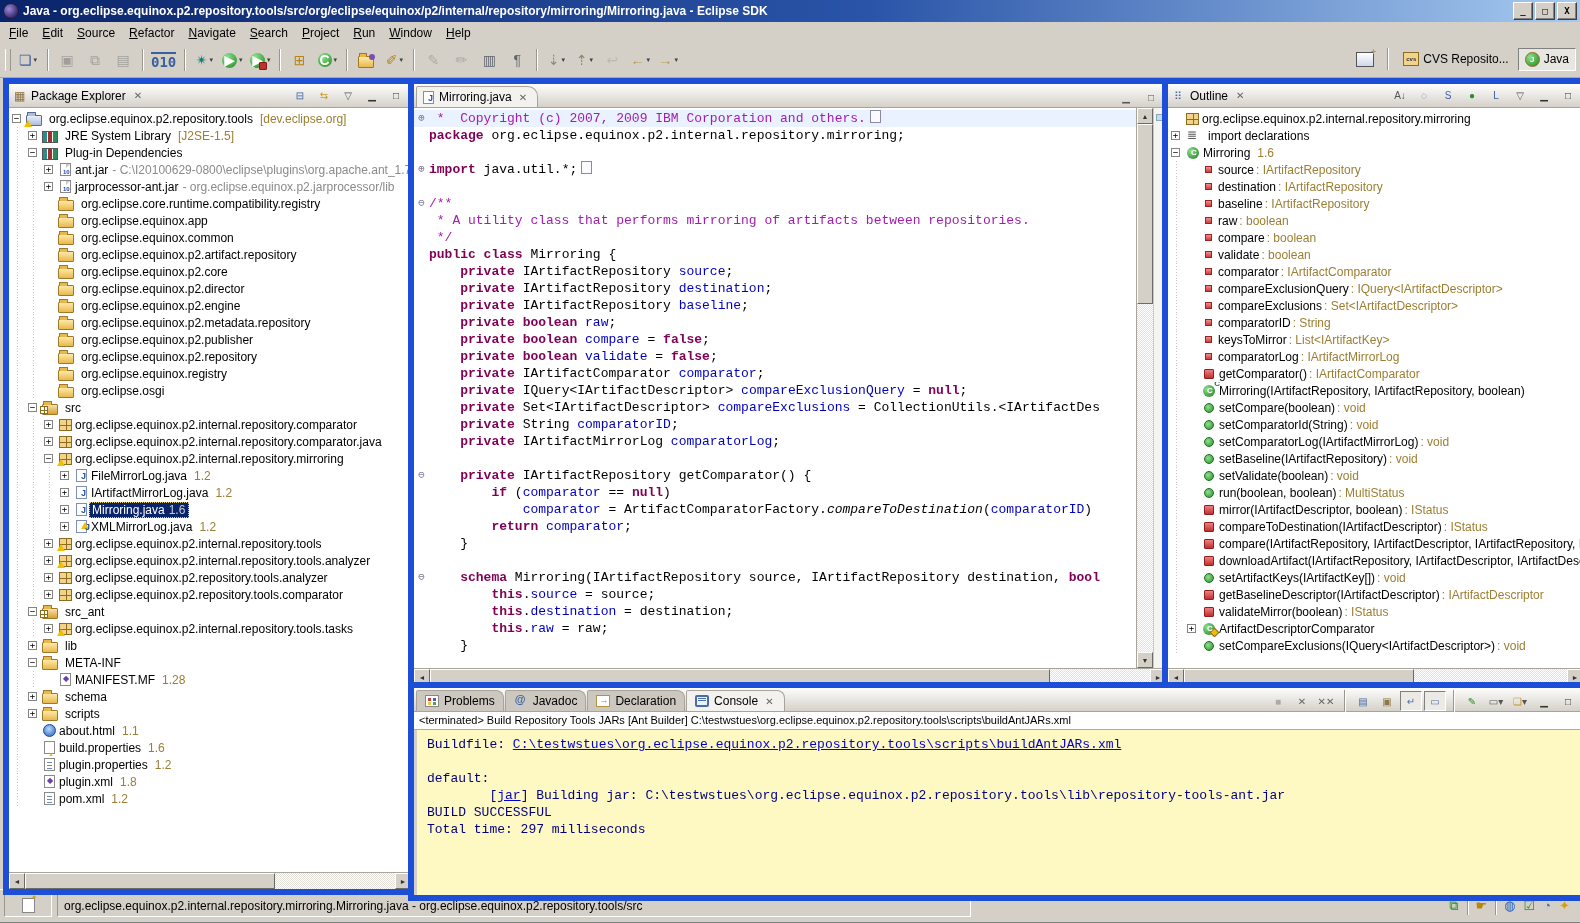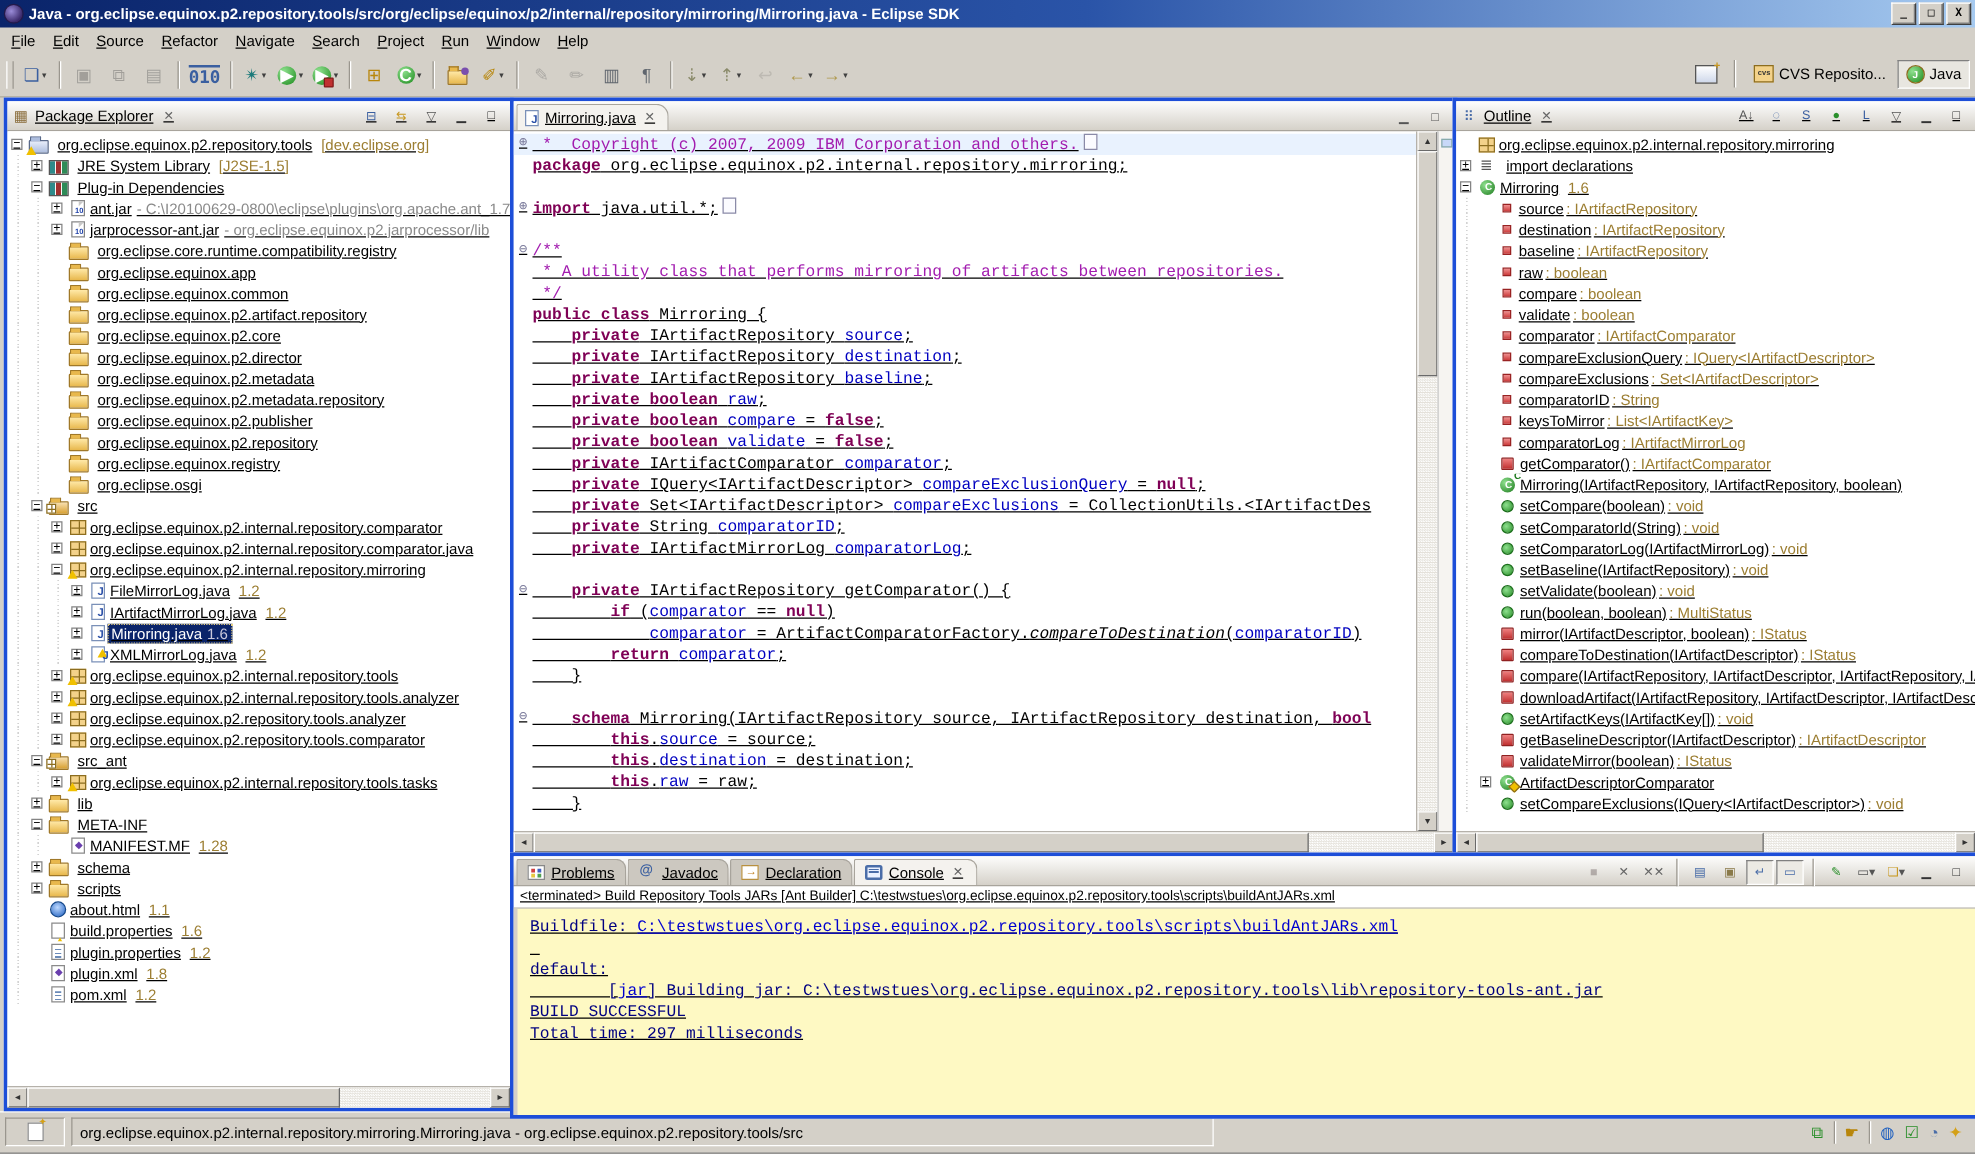--- a/index.html
+++ b/index.html
@@ -37,21 +37,21 @@
   .persp{position:absolute;right:4px;top:3px;display:flex;align-items:center;gap:3px;}
   .persp-btn{display:flex;align-items:center;gap:4px;padding:3px 6px;border:1px solid transparent;}
   .persp-btn.active{border-color:#808080 #fff #fff #808080;background:#e8e6e0;}
   .persp-ico{width:14px;height:12px;background:#f3d28a;border:1px solid #8c6d1f;font-size:6px;display:flex;align-items:center;justify-content:center;color:#333;font-weight:bold;}
   .persp-ico.java{background:radial-gradient(circle at 4px 4px,#8ee08e,#1c8a1c);border-radius:50%;color:#fff;width:13px;height:13px;font-size:8px;}
   .persp-open{width:16px;height:13px;border:1px solid #555;background:linear-gradient(#fff,#cfd8ea);position:relative;}
   .persp-open::after{content:"+";position:absolute;right:-3px;top:-6px;color:#c89820;font-weight:bold;font-size:9px;}
 
   
   .main{position:relative;width:1580px;height:811px;}
-  .view{position:absolute;border:3px solid #1d4ed8;background:#fff;display:flex;flex-direction:column;box-shadow:1px 1px 0 #f4f2ee inset;text-decoration:underline;}
+  .view{position:absolute;border:6px solid #1d4ed8;background:#fff;display:flex;flex-direction:column;box-shadow:1px 1px 0 #f4f2ee inset;}
   .vtitle{height:23px;display:flex;align-items:center;background:linear-gradient(180deg,#fefefe,#d5d1c9);border-bottom:1px solid #a8a49c;padding:0 4px;gap:4px;flex:none;}
   .vtitle .vlabel{font-size:12px;padding-right:2px;}
   .vclose{color:#666;font-size:10px;padding:0 2px;}
   .vtools{margin-left:auto;display:flex;align-items:center;gap:2px;}
   .vt-btn{min-width:18px;height:18px;display:flex;align-items:center;justify-content:center;font-size:10px;color:#555;border:1px solid transparent;padding:0 1px;}
   .vt-btn.boxed{border-color:#808080 #fff #fff #808080;background:#eceae4;}
 
   
   .tree{flex:1;background:#fff;overflow:hidden;position:relative;padding-top:2px;}
   .trow{display:flex;align-items:center;height:17px;white-space:nowrap;overflow:hidden;}
@@ -379,21 +379,21 @@
           <span class="gu"></span>
           <span class="exp-sp"></span>
           <span class="ti ic-folder"></span>
           <span class="lbl">org.eclipse.equinox.p2.director</span>
         </div>
         <div class="trow">
           <span class="gu"></span>
           <span class="gu"></span>
           <span class="exp-sp"></span>
           <span class="ti ic-folder"></span>
-          <span class="lbl">org.eclipse.equinox.p2.metadata</span>
+          <span class="lbl">org.eclipse.equinox.p2.engine</span>
         </div>
         <div class="trow">
           <span class="gu"></span>
           <span class="gu"></span>
           <span class="exp-sp"></span>
           <span class="ti ic-folder"></span>
           <span class="lbl">org.eclipse.equinox.p2.metadata.repository</span>
         </div>
         <div class="trow">
           <span class="gu"></span>

